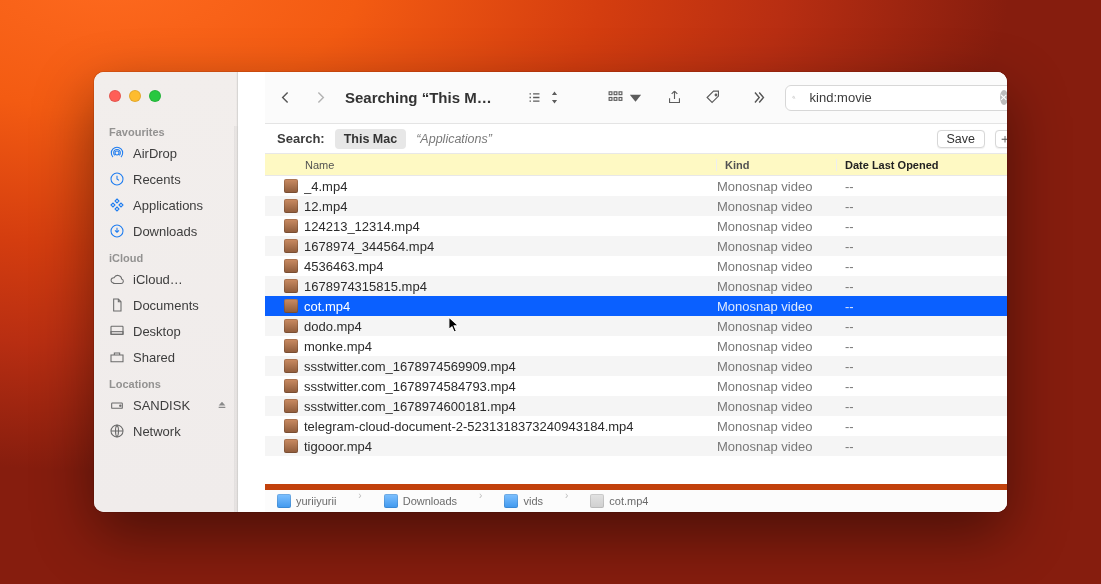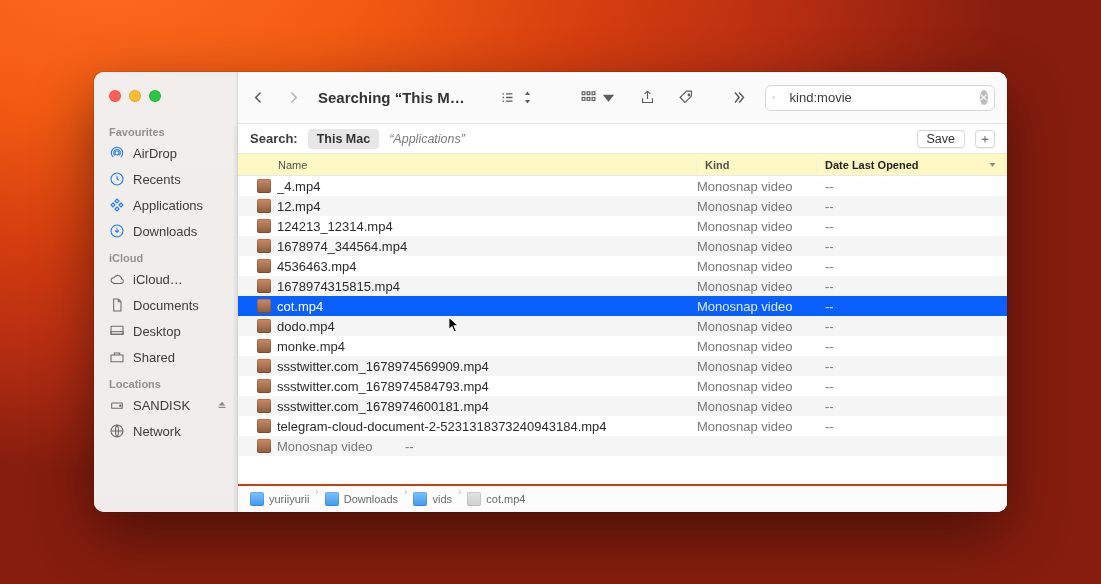--- a/index.html
+++ b/index.html
@@ -41,21 +41,21 @@
     padding: 5px 10px 5px 15px; font-size: 13px; color: #3d3d3d;
     cursor: default;
   }
   .sb-item .ico { width: 16px; height: 16px; color:#1f7df0; display:flex; align-items:center; justify-content:center;}
   .sb-item .ico svg { width:16px; height:16px; }
   .sb-item.dim .ico { color:#6b6b6b; }
   .sb-eject { margin-left:auto; color:#8a8a8a; }
   .sb-eject svg{width:10px;height:10px;}
 
   
-  .main { flex: 1; display: flex; flex-direction: column; background:#fff; }
+  .main { flex: 1; display: flex; flex-direction: column; background:#fff;padding-left:27px; }
 
   .toolbar {
     height: 52px; flex: 0 0 52px; display: flex; align-items: center;
     padding: 0 12px; border-bottom: 1px solid #e4e4e4; gap: 14px;
     background:#fbfbfb;
   }
   .tb-nav { display:flex; gap:18px; padding-right:2px;}
   .tb-btn { color:#b3b3b3; display:flex; align-items:center; cursor:default;}
   .tb-btn.active{ color:#565656;}
   .tb-btn svg{ width:17px; height:17px; }
@@ -99,22 +99,22 @@
   .file-row { display:flex; align-items:center; height:20px; font-size:13px; color:#2b2b2b;}
   .file-row:nth-child(even){ background:#f5f5f5; }
   .file-row.selected{ background:#0a60ff !important; color:#fff;}
   .file-row.selected .cell-kind, .file-row.selected .cell-date{ color:#dfeafe;}
   .file-row .thumb{ width:14px; height:14px; margin:0 6px 0 19px; border-radius:2px; background:linear-gradient(#cb8c63,#8d5a3a); box-shadow: inset 0 0 0 1px rgba(0,0,0,0.15);}
   .file-row .cell-name{ flex:1; white-space:nowrap; overflow:hidden; text-overflow:ellipsis; padding-right:8px;}
   .file-row .cell-kind{ width:120px; color:#787878; white-space:nowrap; font-size:13px;}
   .file-row .cell-date{ width:190px; color:#777; padding-left:8px; font-size:13px;}
 
   .pathbar {
-    height:28px; flex:0 0 28px; border-top:2px solid #c2410c;
-    display:flex; padding:0 12px; gap:4px;
+    height:28px; flex:0 0 28px; border-top:6px solid #c2410c;
+    display:flex; padding:0 12px; gap:20px;
     font-size:11px; color:#6b6b6b; background:#fcfcfc;
   }
   .pathbar .pseg{ display:flex; align-items:center; gap:5px;}
   .pathbar .pico{ width:14px; height:14px; border-radius:2px; background:linear-gradient(#7fc1ff,#3f98ee); box-shadow:inset 0 0 0 1px rgba(0,0,0,.1);}
   .pathbar .pico.doc{ background:linear-gradient(#e3e3e3,#cfcfcf);}
   .pathbar .psep{ color:#bdbdbd; font-size:10px; padding:0 2px;}
 
   .cursor-arrow {
     position:absolute; left:448px; top:316px; width:14px; height:18px; pointer-events:none;
   }
@@ -395,20 +395,21 @@
           <span class="cell-date">--</span>
         </div>
         <div class="file-row">
           <span class="thumb"></span>
           <span class="cell-name">telegram-cloud-document-2-5231318373240943184.mp4</span>
           <span class="cell-kind">Monosnap video</span>
           <span class="cell-date">--</span>
         </div>
         <div class="file-row">
           <span class="thumb"></span>
+          <span class="cell-name">tigooor.mp4</span>
           <span class="cell-kind">Monosnap video</span>
           <span class="cell-date">--</span>
         </div>
       </div>
 
     <div class="pathbar">
       <span class="pseg">
           <span class="pico"></span>
           <span>yuriiyurii</span>
         </span>

